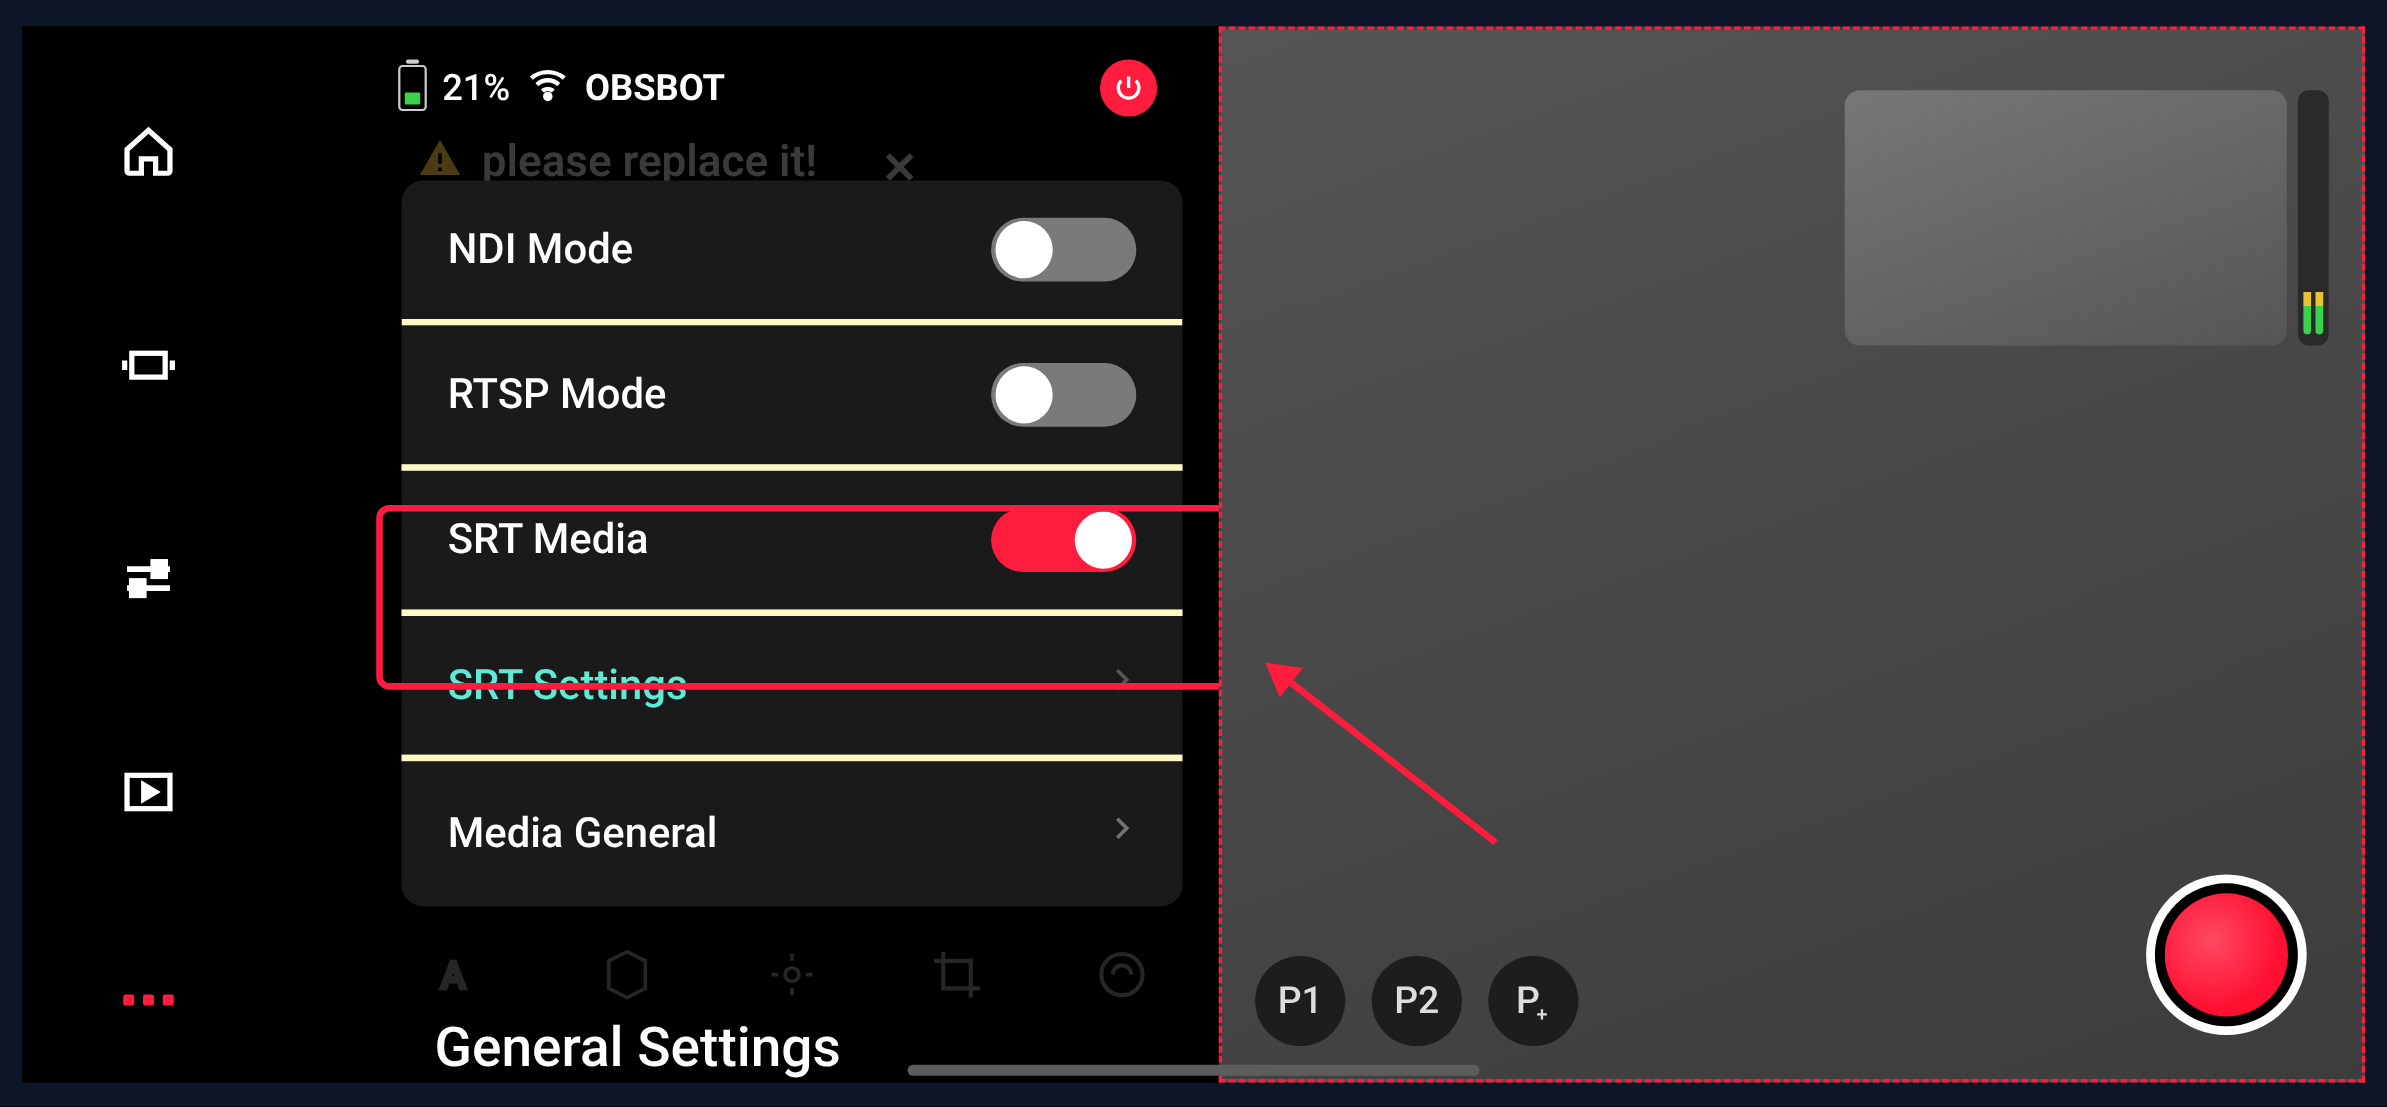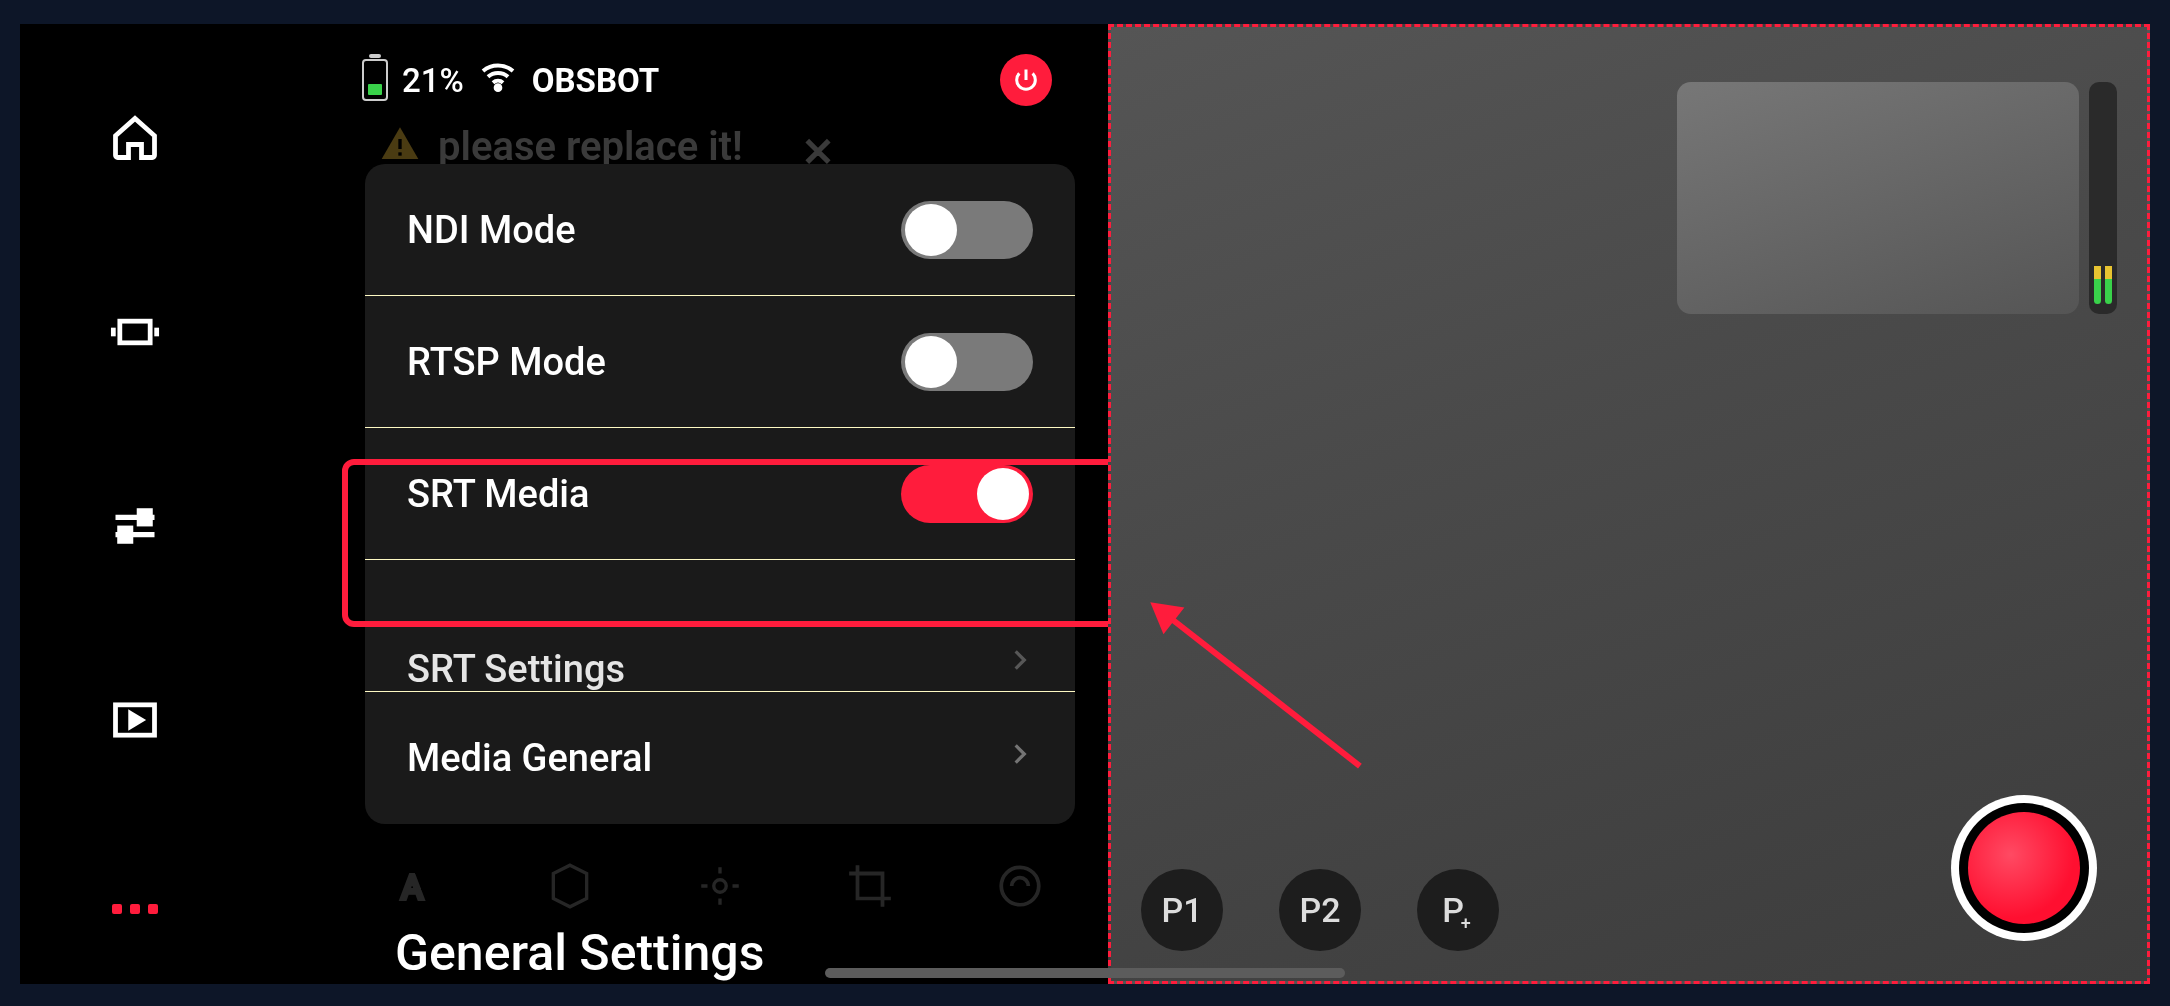--- a/index.html
+++ b/index.html
@@ -102,27 +102,27 @@
     background: #1a1a1a;
     border-radius: 20px;
     padding: 0 0;
   }
   .panel-row {
     display: flex;
     align-items: center;
     justify-content: space-between;
     padding: 0 42px;
     height: 132px;
-    border-bottom: 1px solid #fef9c3;
+    border-bottom: 6px solid #fef9c3;
     font-size: 38px;
     color: #fff;
     font-weight: 500;
   }
   .panel-row:first-child { border-top-left-radius:20px; border-top-right-radius:20px; }
-  .panel-row.sub { color: #e5e5e5; align-items: flex-end; }
+  .panel-row.sub { color: #5eead4; }
   .panel-row:last-child { border-bottom: none; }
   .toggle {
     width: 132px; height: 58px; border-radius: 40px; background: #7a7a7a;
     position: relative; cursor:pointer;
   }
   .toggle .knob {
     position:absolute; left:4px; top:3px; width:52px; height:52px; border-radius:50%;
     background:#fff;
   }
   .toggle.on { background: #ff1c3c; }
@@ -183,21 +183,21 @@
     display:flex; gap:4px; align-items:flex-end;
   }
   .audio-meter .bar {
     width:8px; height:100%;
     background:linear-gradient(to top,#39d24a 0%, #39d24a 12%, #e8c431 12%, #e8c431 18%, transparent 18%, transparent 100%);
     border-radius:4px;
   }
   .presets {
     position:absolute;
     left: 30px; bottom: 30px;
-    display:flex; gap:56px;
+    display:flex; gap:24px;
   }
   .preset {
     width: 82px; height: 82px; border-radius:50%; background:#1d1d1d;
     color:#ddd; font-size:34px; font-weight:500;
     display:flex;align-items:center;justify-content:center;
     cursor:pointer;
   }
   .preset.add { gap:0; }
   .preset.add .plus{
     font-size:18px; position:relative; top:12px; left:-3px;

